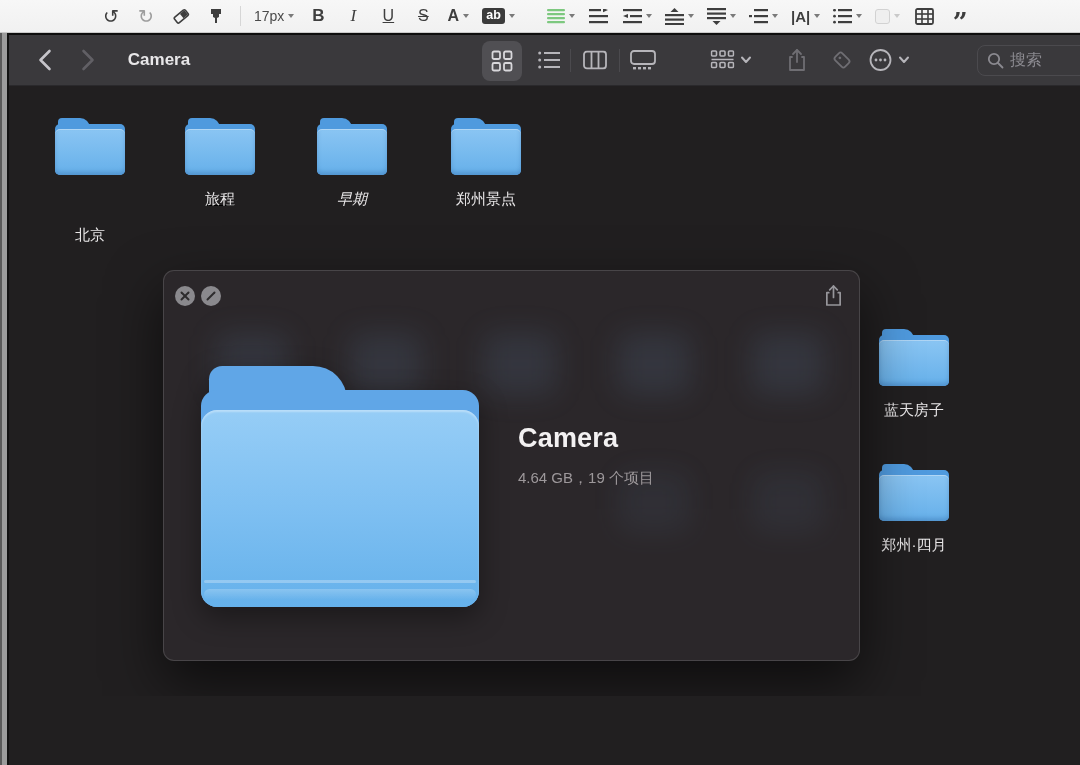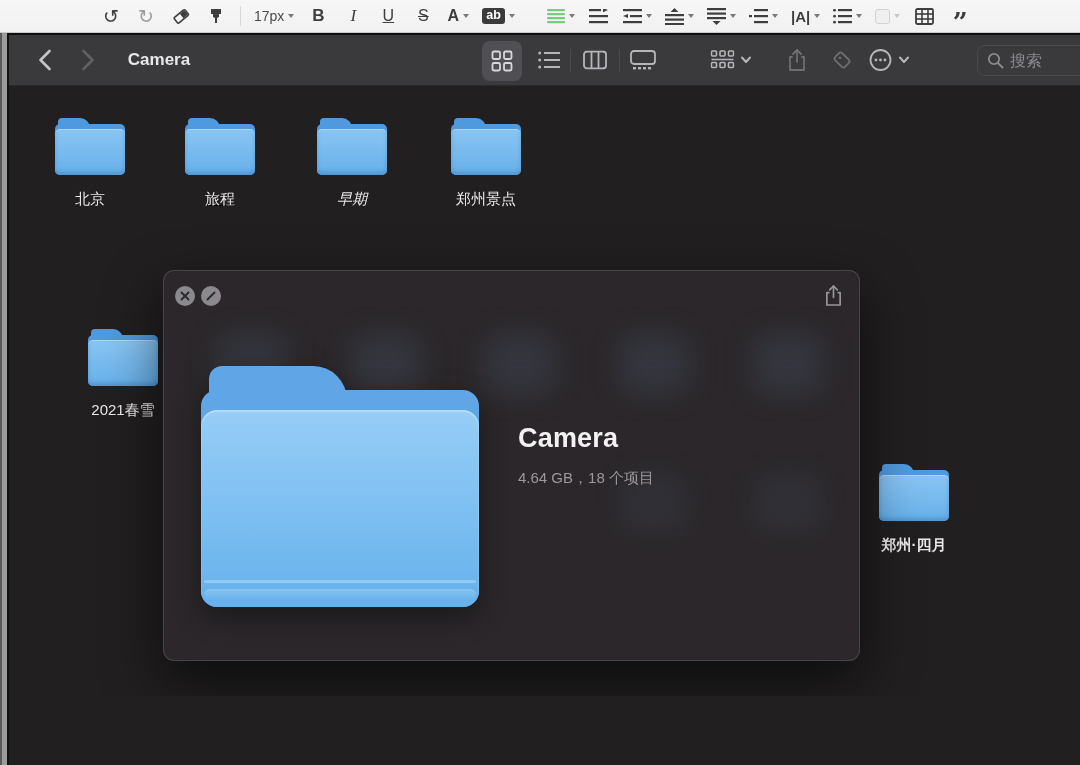--- a/index.html
+++ b/index.html
@@ -44,21 +44,21 @@
     display:flex; align-items:center; }
   .ftb-dim { color:#6f6e73; }
   .ftb-sep { position:absolute; top:14px; width:1px; height:23px; background:#4b4a4e; }
   .ftb-title { color:#e8e7e9; font-size:17px; font-weight:600; }
   .view-sel { position:absolute; left:473px; top:6px; width:40px; height:40px; background:#504f53;
     border-radius:8px; display:flex; align-items:center; justify-content:center; color:#d8d7db; }
   .searchbox { position:absolute; left:968px; top:10px; width:160px; height:31px;
     border:1.5px solid #4b4a4e; border-radius:8px; display:flex; align-items:center;
     padding-left:9px; gap:6px; }
   .searchbox input { background:transparent; border:none; outline:none; width:70px;
-    font-size:16px; color:#c9c8cd; font-family:Liberation Serif, serif; }
+    font-size:16px; color:#c9c8cd; font-family:Liberation Mono, monospace; }
   .searchbox input::placeholder { color:#8b8a90; }
 
   
   .folder-item { position:absolute; width:96px; display:flex; flex-direction:column; align-items:center; }
   .f-icon { position:relative; width:70px; height:57px; }
   .f-tab  { position:absolute; top:0; left:3px; width:32px; height:14px; border-radius:4px 10px 0 0; background:#4f9ade; }
   .f-back { position:absolute; top:6px; left:0; right:0; bottom:0; border-radius:5px; background:#4f9ade; }
   .f-front{ position:absolute; top:11px; left:0; right:0; bottom:0; border-radius:5px;
     background:linear-gradient(180deg,#8ac5f3,#66b0ea);
     box-shadow:inset 0 -3px 4px rgba(35,85,150,.30), inset 0 1px 0 rgba(255,255,255,.35); }
@@ -339,21 +339,21 @@
       </div>
       <div class="searchbox">
         <svg width="17" height="17" viewBox="0 0 17 17">
             <circle cx="7" cy="7" r="5.2" fill="none" stroke="#8b8a90" stroke-width="1.8"></circle>
             <line x1="11" y1="11" x2="15.5" y2="15.5" stroke="#8b8a90" stroke-width="1.8" stroke-linecap="round"></line>
           </svg>
         <input placeholder="搜索" style="">
       </div>
     </div>
 
-    <div class="folder-item" style="left:33px; top:83px;">
+    <div class="folder-item" style="left:33px; top:83px;gap:36px;">
       <div class="f-icon">
           <div class="f-tab"></div>
           <div class="f-back"></div>
           <div class="f-front"></div>
         </div>
       <div class="f-label">北京</div>
     </div>
     <div class="folder-item" style="left:163px; top:83px;text-decoration:underline;">
       <div class="f-icon">
           <div class="f-tab"></div>
@@ -372,30 +372,30 @@
     </div>
     <div class="folder-item" style="left:429px; top:83px;">
       <div class="f-icon">
           <div class="f-tab"></div>
           <div class="f-back"></div>
           <div class="f-front"></div>
         </div>
       <div class="f-label">郑州景点</div>
     </div>
 
-    <div class="folder-item" style="left:66px; top:294px;">
-      <div class="f-icon">
-          <div class="f-tab"></div>
-          <div class="f-back"></div>
-          <div class="f-front"></div>
-        </div>
-      <div class="f-label">2021春雪</div>
-    </div>
-
-    <div class="folder-item" style="left:857px; top:429px;font-weight:bold;">
+
+    <div class="folder-item" style="left:857px; top:294px;">
+      <div class="f-icon">
+          <div class="f-tab"></div>
+          <div class="f-back"></div>
+          <div class="f-front"></div>
+        </div>
+      <div class="f-label">蓝天房子</div>
+    </div>
+    <div class="folder-item" style="left:857px; top:429px;">
       <div class="f-icon">
           <div class="f-tab"></div>
           <div class="f-back"></div>
           <div class="f-front"></div>
         </div>
       <div class="f-label">郑州·四月</div>
     </div>
 
     <div class="qlpanel">
 
@@ -431,18 +431,18 @@
       </div>
 
       <div class="bigfolder">
         <div class="bf-tab"></div>
           <div class="bf-back"></div>
           <div class="bf-front"></div>
       </div>
 
       <div class="ql-text">
         <div class="ql-title">Camera</div>
-        <div class="ql-sub">4.64 GB，18 个项目</div>
+        <div class="ql-sub">4.64 GB，19 个项目</div>
       </div>
     </div>
 
   </div>
 </div>
 
 </body></html>

